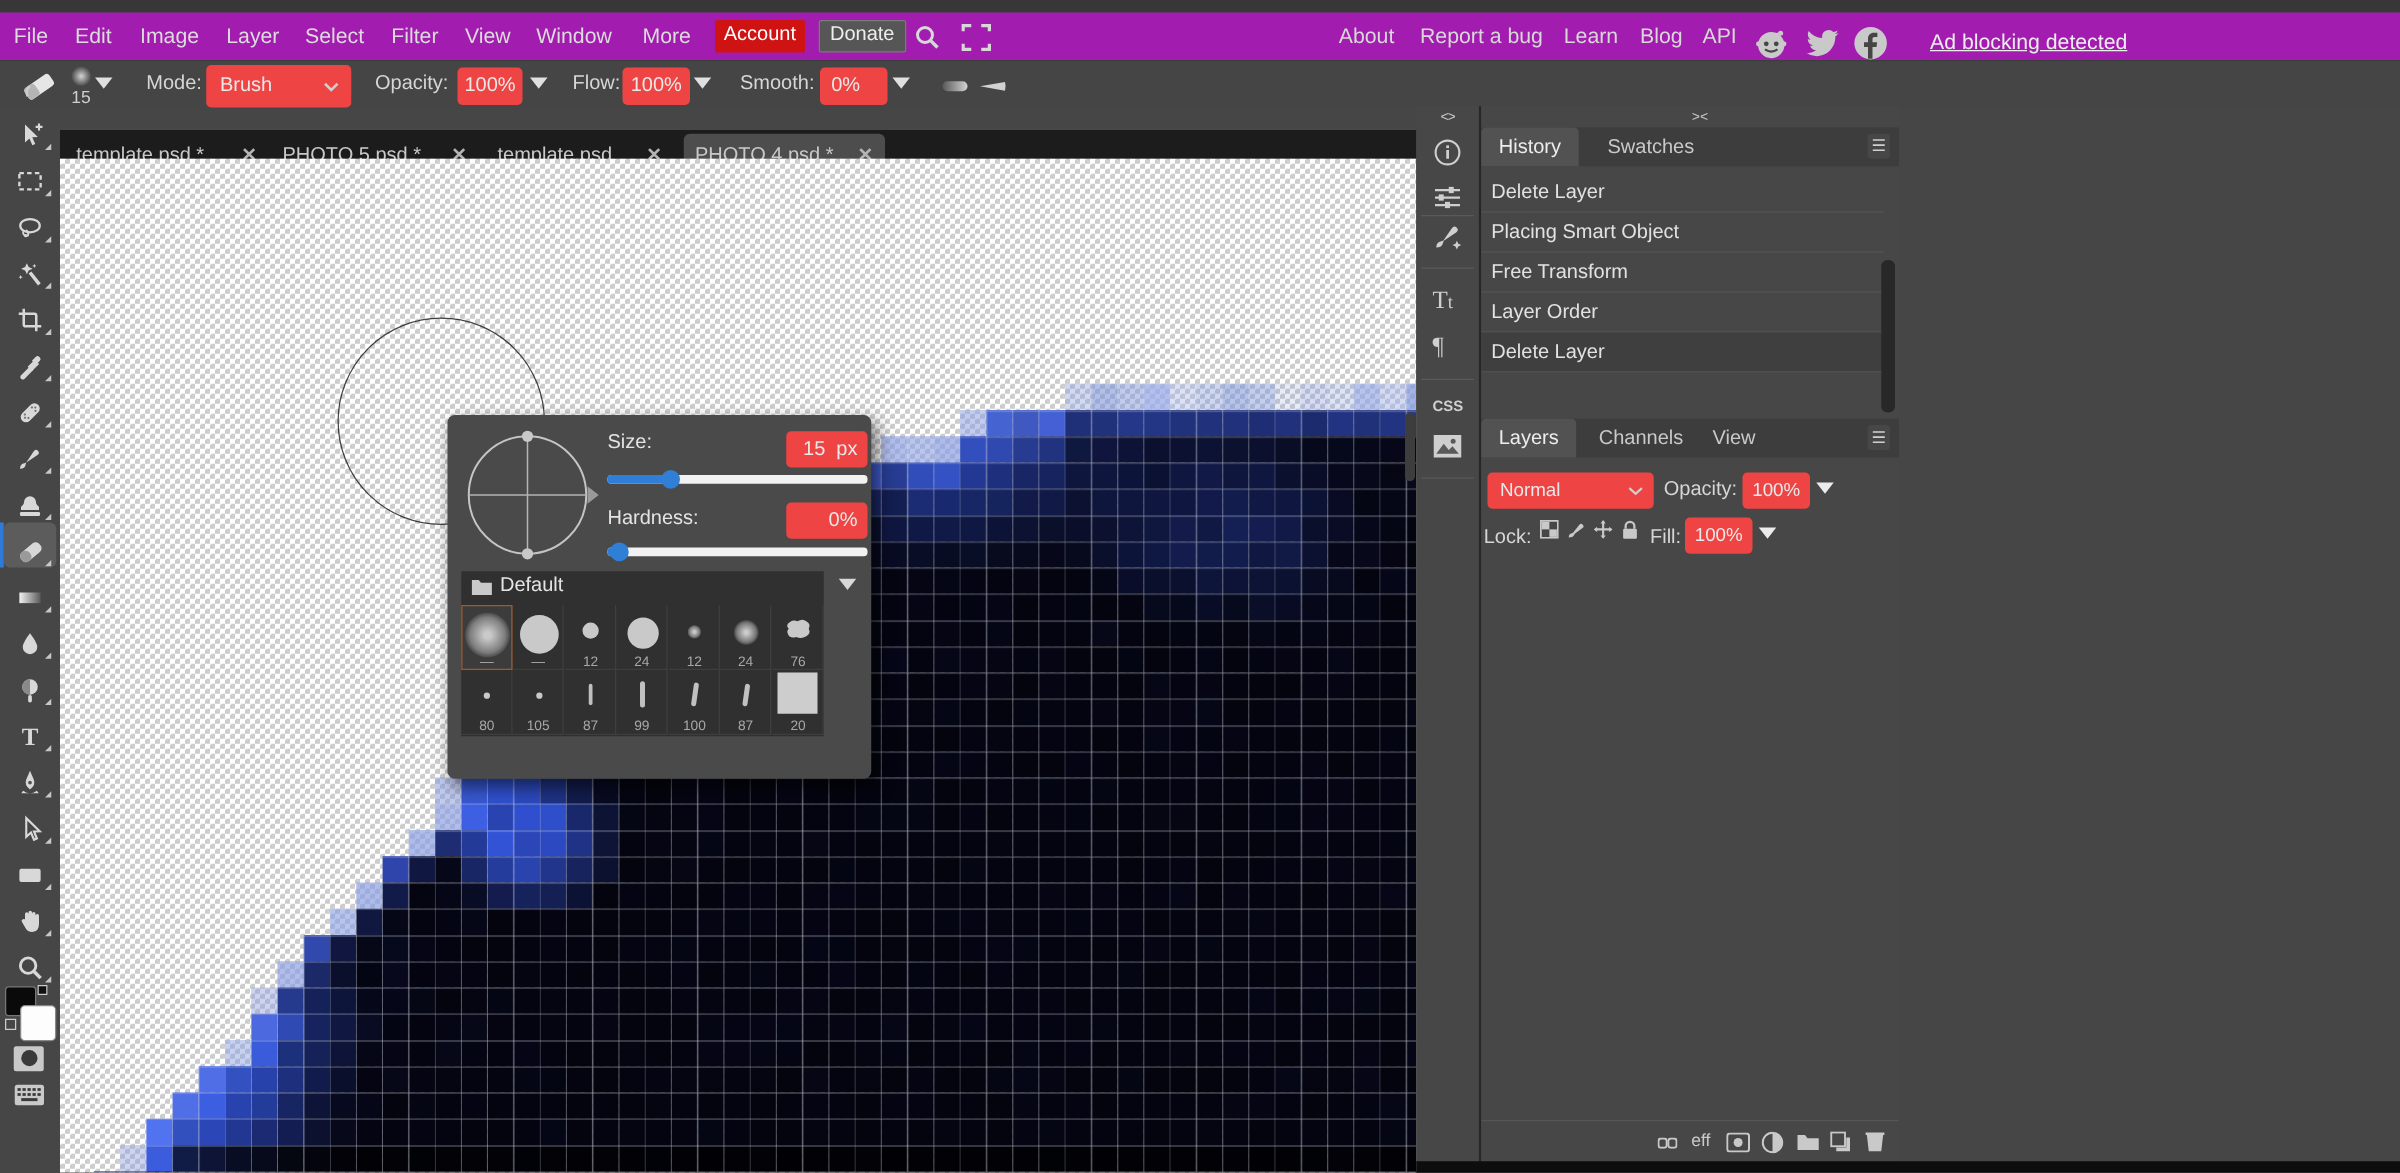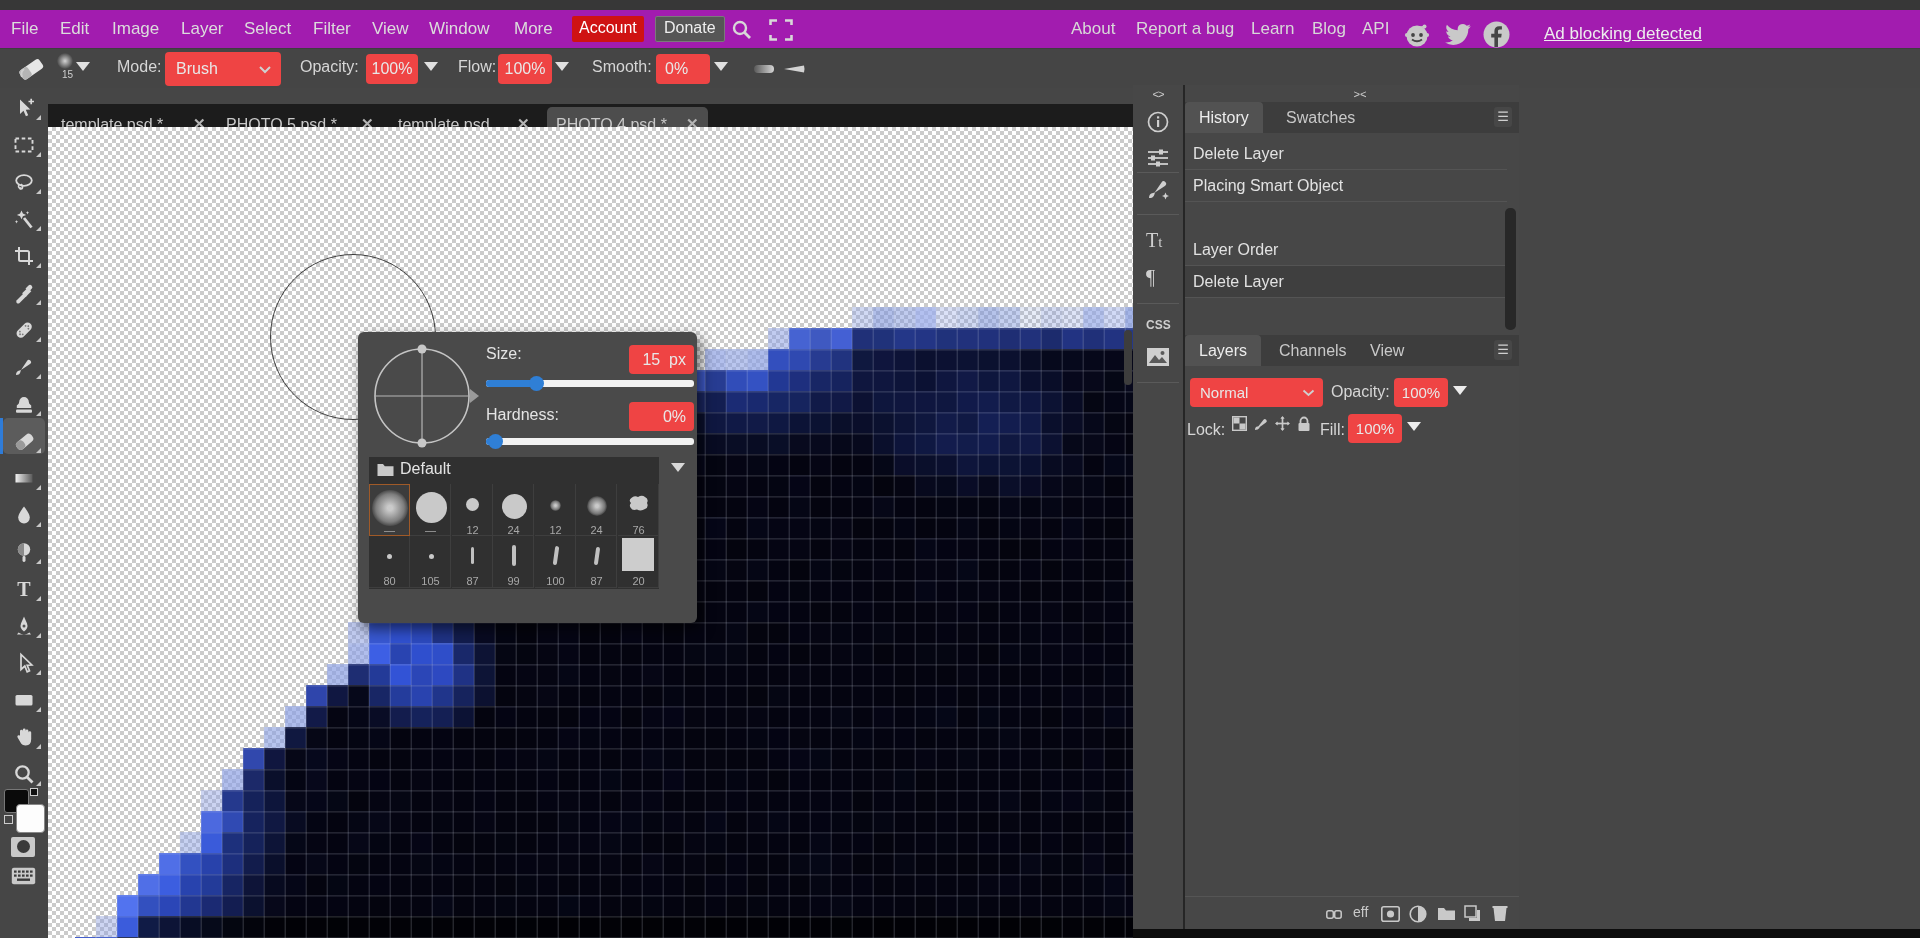--- a/index.html
+++ b/index.html
@@ -100,21 +100,21 @@
   </div>
 <div class="abs" id="row2">
     <svg class="abs" style="left:16px;top:7px" width="30" height="26" viewBox="0 0 30 26">
       <g transform="rotate(-35 15 13)">
         <rect x="3" y="8" width="24" height="11" rx="3" fill="#e6e6e6"></rect>
         <rect x="3" y="8" width="10" height="11" rx="3" fill="#b4b4b4"></rect>
       </g>
       <path d="M6 21 Q4 16 8 13" stroke="#cdcdcd" stroke-width="2" fill="none"></path>
     </svg>
     <div class="abs" style="left:57px;top:4px;width:16px;height:16px;border-radius:50%;background:radial-gradient(circle,rgba(220,220,220,.95),rgba(220,220,220,0) 72%)"></div>
-    <div class="abs" style="left:57px;top:20px;width:16px;text-align:right;font-size:10px;color:#cfcfcf">15</div>
+    <div class="abs" style="left:57px;top:20px;width:16px;text-align:left;font-size:14px;color:#cfcfcf">15</div>
     <div class="tri" style="left:76px;top:13px"></div>
     <span class="abs" style="left:117px;top:9px">Mode:</span>
     <div class="dbox" style="left:165px;top:3px;width:116px;height:34px;line-height:34px"><span style="padding-left:11px">Brush</span><svg class="abs" style="left:93px;top:13px" width="14" height="9" viewBox="0 0 14 9">
         <path d="M2 2 L7 7 L12 2" stroke="#d0d0d0" stroke-width="2" fill="none"></path>
       </svg></div>
     <span class="abs" style="left:300px;top:9px">Opacity:</span>
     <div class="dbox" style="left:366px;top:5px;width:52px;height:30px;text-align:center">100%</div>
     <div class="tri" style="left:424px;top:13px"></div>
     <span class="abs" style="left:458px;top:9px">Flow:</span>
     <div class="dbox" style="left:498px;top:5px;width:54px;height:30px;text-align:center">100%</div>
@@ -1469,20 +1469,21 @@
   </div>
 <div class="abs" id="rightpanel">
     <div class="abs" style="left:160px;top:4px;width:30px;text-align:center;color:#cfcfcf;font-size:11px;font-family:'Liberation Mono',monospace">&gt;&lt;</div>
     <div class="phead" style="top:17px">
       <span class="ptab act" style="left:0;padding:0 14px">History</span>
       <span class="ptab" style="left:87px;padding:0 14px">Swatches</span>
       <div class="hamb" style="top:5px">☰</div>
     </div>
     <div class="hrow" style="top:53px;color:#e2e2e2;">Delete Layer</div>
     <div class="hrow" style="top:85px;color:#e2e2e2;">Placing Smart Object</div>
+    <div class="hrow" style="top:117px;color:#e2e2e2;">Free Transform</div>
     <div class="hrow" style="top:149px;color:#e2e2e2;">Layer Order</div>
     <div class="hrow" style="top:181px;color:#e2e2e2;background:#3f3f3f">Delete Layer</div>
     <div class="abs" style="left:320px;top:123px;width:11px;height:122px;background:#282828;border-radius:5px"></div>
     <div class="phead" style="top:250px">
       <span class="ptab act" style="left:0;padding:0 14px">Layers</span>
       <span class="ptab" style="left:80px;padding:0 14px">Channels</span>
       <span class="ptab" style="left:171px;padding:0 14px">View</span>
       <div class="hamb" style="top:5px">☰</div>
     </div>
     <div class="dbox" style="left:5px;top:293px;width:133px;height:29px;font-size:15px"><span style="padding-left:10px">Normal</span><svg class="abs" style="left:112px;top:11px" width="13" height="8" viewBox="0 0 13 8">

